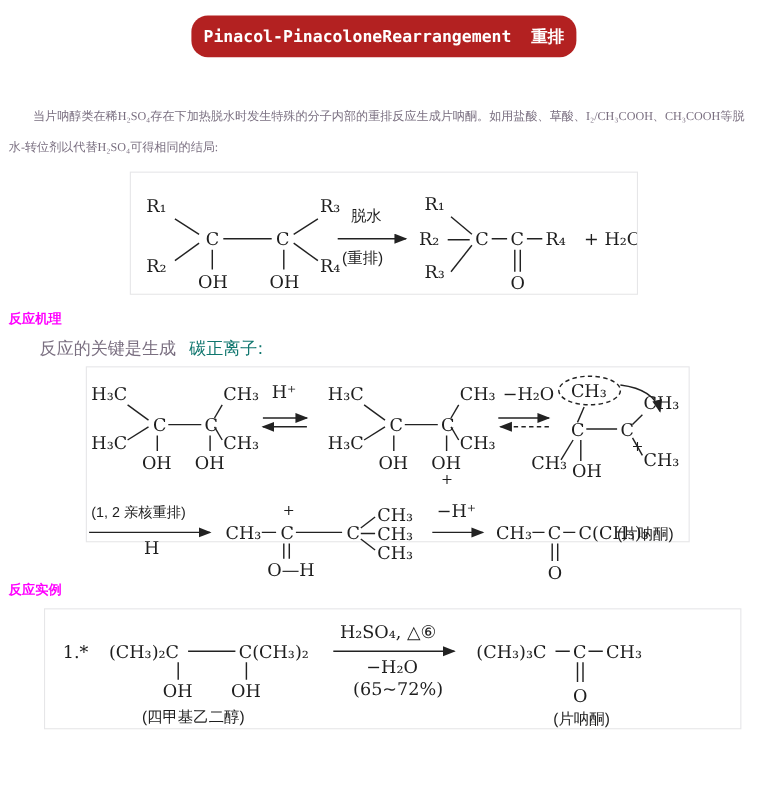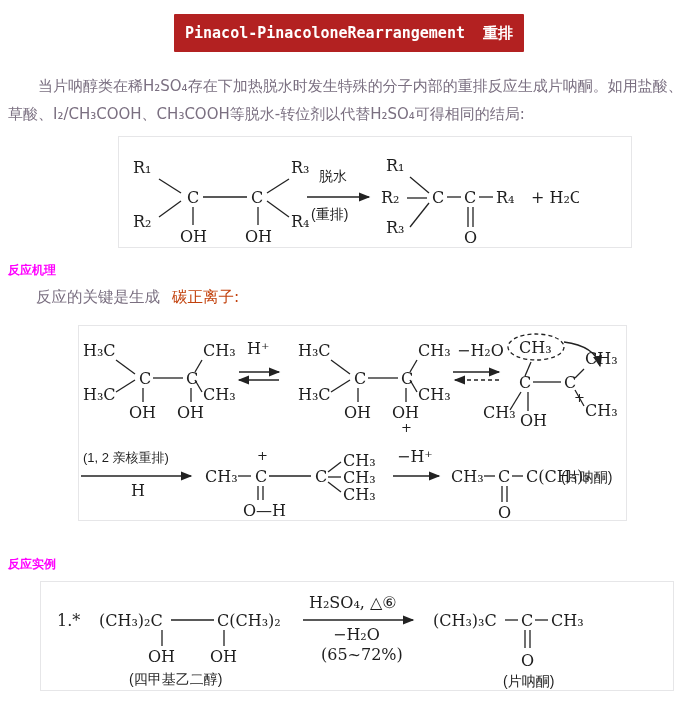--- a/index.html
+++ b/index.html
@@ -4,50 +4,51 @@
 <style>
   html, body { margin:0; padding:0; background:#ffffff; }
   body {
     width:698px; height:727px; overflow:hidden;
     font-family:"DejaVu Sans","Liberation Sans",sans-serif;
     position:relative;
   }
   
   .banner {
     margin:14px auto 0; width:350px; height:38px;
-    background:#b32121; border-radius:1px;
+    background:#b32121; border-radius:15px;
     display:flex; align-items:center; justify-content:center;
   }
   .banner span {
     color:#ffffff; font-family:"DejaVu Sans Mono","Liberation Mono",monospace;
     font-weight:bold; font-size:15px; white-space:pre;
   }
   
   .intro {
-    margin:20px 10px 0 8px;
-    color:#7a6f80; font-size:15px; line-height:28px;
+    margin:40px 10px 0 8px;
+    color:#7a6f80; font-size:11px; line-height:28px;
     text-indent:2em;
+    font-family:Liberation Serif, serif;
   }
   
   h3.sec {
     margin:14px 0 0 8px; font-size:12px; font-weight:bold;
     color:#ff00ff;
   }
   h3.sec2 { margin-top:35px; }
   .lead {
     margin:6px 0 0 36px; color:#7a6f80; font-size:15.5px; line-height:24px;
   }
-  .lead .hl { color:#c2410c;padding-left:12px; }
+  .lead .hl { color:#0f766e;padding-left:12px; }
   
   figure {
     margin:0; background:#ffffff; border:1px solid #e6e6e8;
     box-sizing:border-box;
   }
-  #fig1 { margin:8px 0 0 118px; width:514px; height:112px; }
-  #fig2 { margin:16px 0 0 78px;  width:549px; height:196px; }
+  #fig1 { margin:8px 0 0 118px; width:462px; height:112px; }
+  #fig2 { margin:4px 0 0 78px;  width:549px; height:160px; }
   #fig3 { margin:8px 0 0 40px;   width:634px; height:110px; }
   svg { display:block; }
   .chem  { font-family:"DejaVu Serif","Liberation Serif",serif; font-size:16px; fill:#1e1e1e; }
   .chemS { font-family:"DejaVu Serif","Liberation Serif",serif; font-size:13px; fill:#1e1e1e; }
   .cjk   { font-family:"Liberation Sans","DejaVu Sans",sans-serif; font-size:14px; fill:#1e1e1e; }
   .cjkS  { font-family:"Liberation Sans","DejaVu Sans",sans-serif; font-size:13px; fill:#1e1e1e; }
   .bond  { stroke:#222222; stroke-width:1.3; fill:none; }
   .bondD { stroke:#222222; stroke-width:1.3; fill:none; stroke-dasharray:4 3; }
 </style>
 </head>

